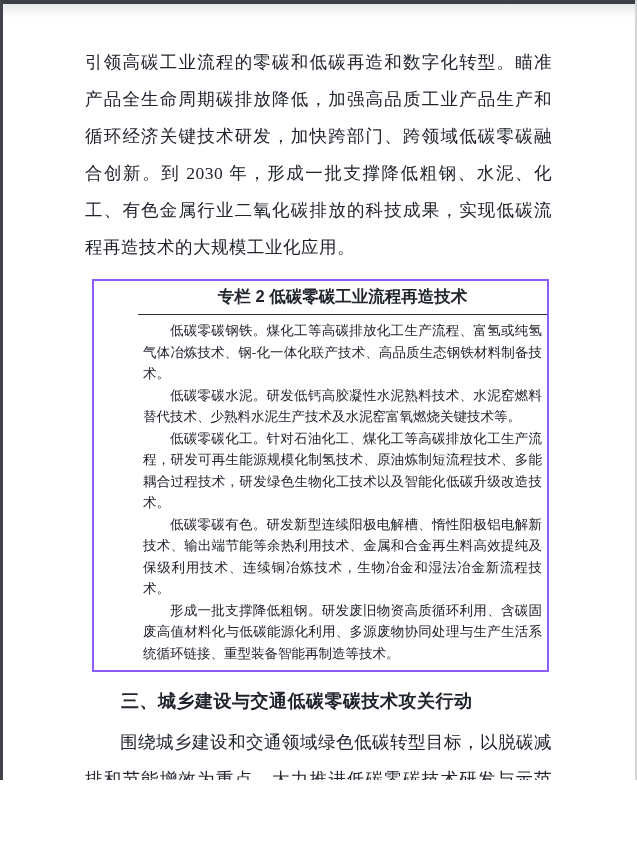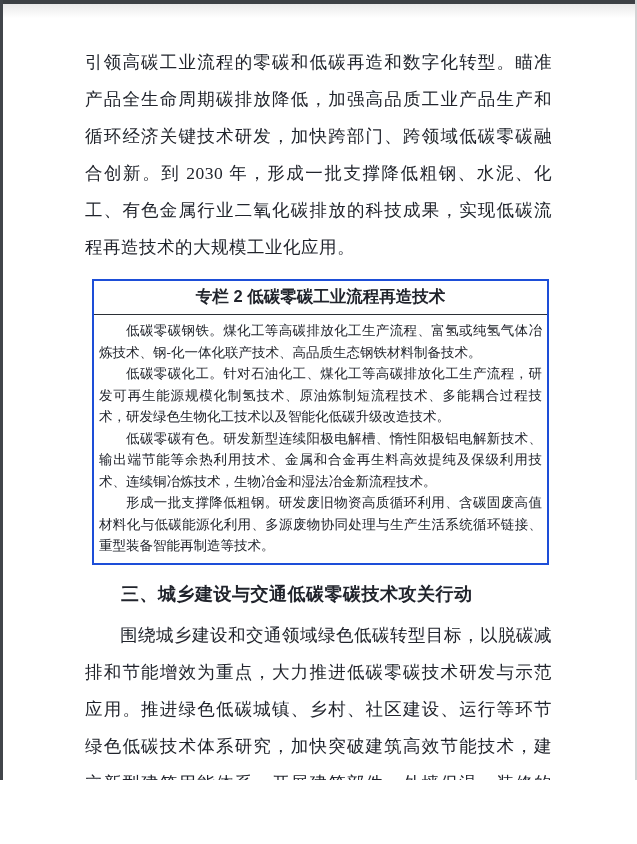--- a/index.html
+++ b/index.html
@@ -40,22 +40,23 @@
     line-height: 37px;
     text-align: justify;
     text-justify: inter-ideograph;
     text-indent: 2em;
     letter-spacing: 0.5px;
   }
   .body-text.no-indent { text-indent: 0; }
   .column-box {
     margin: 13px 0 0 7px;
     width: 457px;
-    border: 2px solid #1d4ed8;
+    border: 2px solid #8b5cf6;
     box-sizing: border-box;
+    padding-left: 44px;
   }
   .column-box-title {
     font-family: "Liberation Sans", "DejaVu Sans", sans-serif;
     font-weight: bold;
     font-size: 16.5px;
     text-align: center;
     padding: 5px 0 6px 0;
     border-bottom: 1.5px solid #2b2f36;
   }
   .column-box-body {
@@ -89,20 +90,21 @@
   <div class="right-edge"></div>
 
   <div class="page">
 
     <p class="body-text no-indent">引领高碳工业流程的零碳和低碳再造和数字化转型。瞄准产品全生命周期碳排放降低，加强高品质工业产品生产和循环经济关键技术研发，加快跨部门、跨领域低碳零碳融合创新。到 2030 年，形成一批支撑降低粗钢、水泥、化工、有色金属行业二氧化碳排放的科技成果，实现低碳流程再造技术的大规模工业化应用。</p>
 
     <div class="column-box">
       <div class="column-box-title">专栏 2 低碳零碳工业流程再造技术</div>
       <div class="column-box-body">
         <p>低碳零碳钢铁。煤化工等高碳排放化工生产流程、富氢或纯氢气体冶炼技术、钢-化一体化联产技术、高品质生态钢铁材料制备技术。</p>
+        <p>低碳零碳水泥。研发低钙高胶凝性水泥熟料技术、水泥窑燃料替代技术、少熟料水泥生产技术及水泥窑富氧燃烧关键技术等。</p>
         <p>低碳零碳化工。针对石油化工、煤化工等高碳排放化工生产流程，研发可再生能源规模化制氢技术、原油炼制短流程技术、多能耦合过程技术，研发绿色生物化工技术以及智能化低碳升级改造技术。</p>
         <p>低碳零碳有色。研发新型连续阳极电解槽、惰性阳极铝电解新技术、输出端节能等余热利用技术、金属和合金再生料高效提纯及保级利用技术、连续铜冶炼技术，生物冶金和湿法冶金新流程技术。</p>
         <p>形成一批支撑降低粗钢。研发废旧物资高质循环利用、含碳固废高值材料化与低碳能源化利用、多源废物协同处理与生产生活系统循环链接、重型装备智能再制造等技术。</p>
       </div>
     </div>
 
     <h3 class="section-heading">三、城乡建设与交通低碳零碳技术攻关行动</h3>
 
     <p class="body-text para-2">围绕城乡建设和交通领域绿色低碳转型目标，以脱碳减排和节能增效为重点，大力推进低碳零碳技术研发与示范应用。推进绿色低碳城镇、乡村、社区建设、运行等环节绿色低碳技术体系研究，加快突破建筑高效节能技术，建立新型建筑用能体系。开展建筑部件、外墙保温、装修的耐久性和外墙安全技术研究与集成应用示范，加强建筑拆除及回用关键技术研发，突破绿色低碳</p>
 

